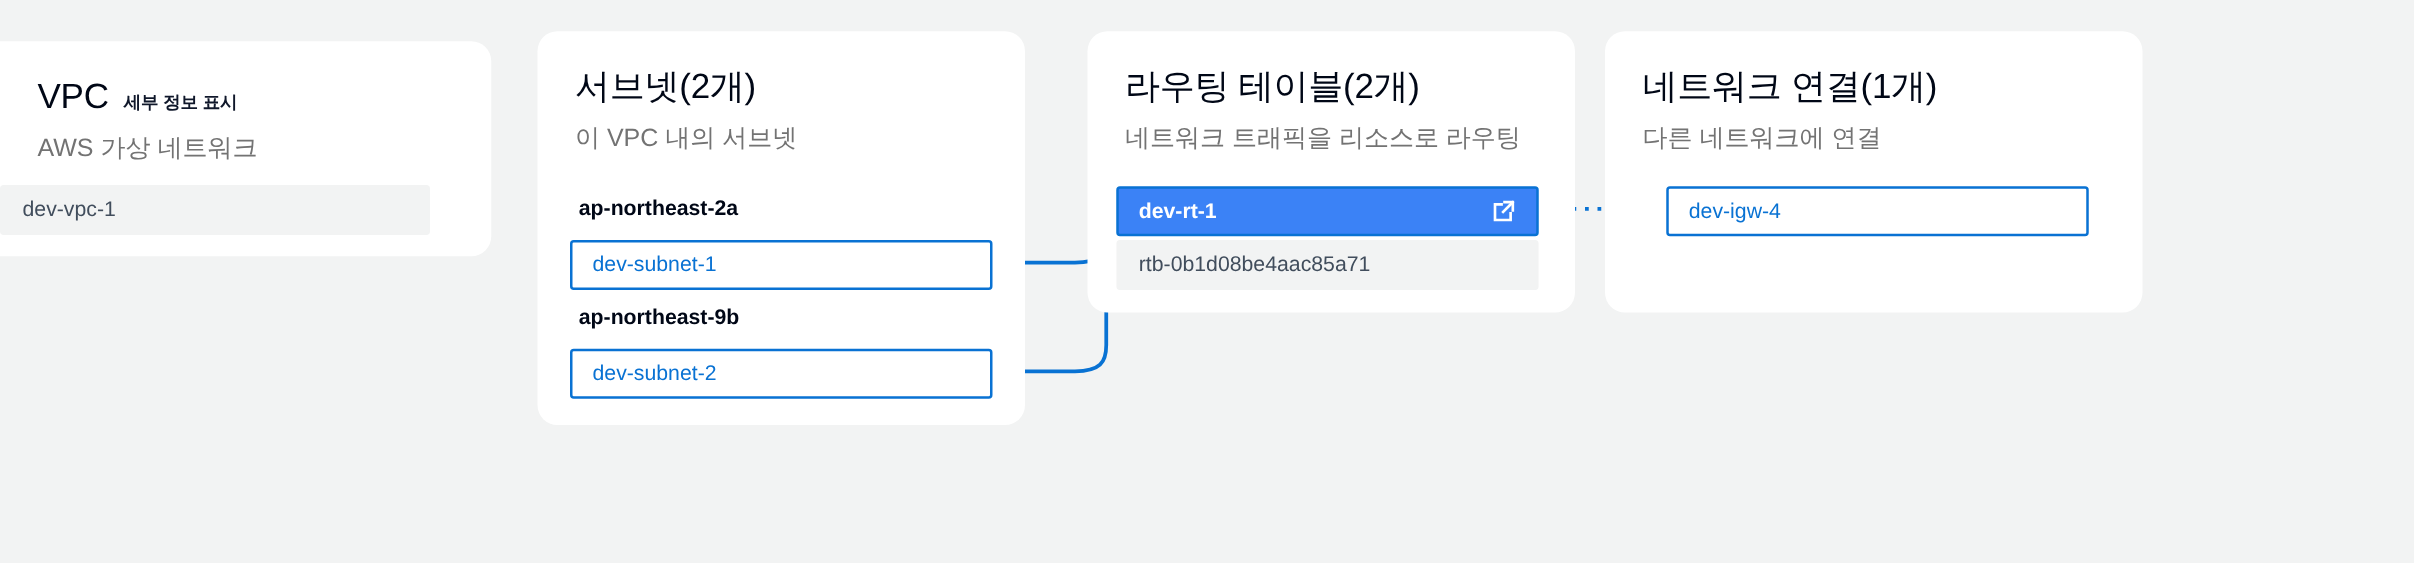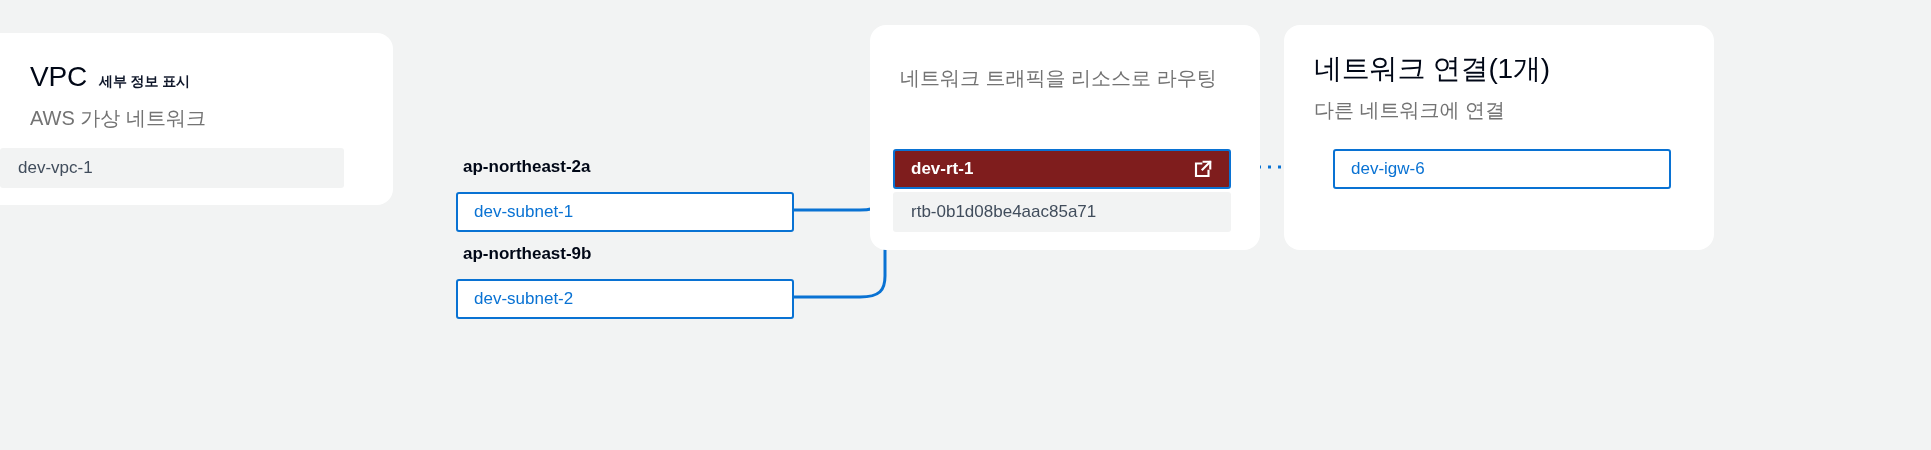--- a/index.html
+++ b/index.html
@@ -104,21 +104,21 @@
   }
 
   .chip-link {
     background: #ffffff;
     color: #0972d3;
     border: 2px solid #0972d3;
     cursor: pointer;
   }
 
   .chip-selected {
-    background: #7f1d1d;
+    background: #3b82f6;
     color: #ffffff;
     border: 2px solid #0972d3;
     font-weight: 700;
     justify-content: space-between;
     cursor: pointer;
   }
 
   .chip-selected .ext-icon {
     flex: 0 0 auto;
     width: 20px;
@@ -170,27 +170,38 @@
     <div class="card-inner">
       <div class="card-title-row">
         <span class="card-title">VPC</span>
         <span class="details-link">세부 정보 표시</span>
       </div>
       <div class="card-subtitle">AWS 가상 네트워크</div>
     </div>
   </div>
   <div class="chip chip-plain abs vpc-chip">dev-vpc-1</div>
 
+  <div class="card card-subnets">
+    <div class="card-inner">
+      <div class="card-title-row">
+        <span class="card-title">서브넷(2개)</span>
+      </div>
+      <div class="card-subtitle">이 VPC 내의 서브넷</div>
+    </div>
+  </div>
   <div class="az-label abs az-1">ap-northeast-2a</div>
   <div class="chip chip-link abs subnet-1">dev-subnet-1</div>
   <div class="az-label abs az-2">ap-northeast-9b</div>
   <div class="chip chip-link abs subnet-2">dev-subnet-2</div>
 
   <div class="card card-routes">
     <div class="card-inner">
+      <div class="card-title-row">
+        <span class="card-title">라우팅 테이블(2개)</span>
+      </div>
       <div class="card-subtitle">네트워크 트래픽을 리소스로 라우팅</div>
     </div>
   </div>
   <div class="chip chip-selected abs rt-chip">
     <span>dev-rt-1</span>
     <svg class="ext-icon" viewBox="0 0 16 16" fill="none" stroke="#ffffff" stroke-width="1.7" stroke-linecap="square">
       <path d="M8.5 2.2 H13.8 V7.5"></path>
       <path d="M13.6 2.4 L7.6 8.4"></path>
       <path d="M12.4 9.4 V13.6 H2.4 V3.6 H6.6"></path>
     </svg>
@@ -198,15 +209,15 @@
   <div class="chip chip-plain abs rtb-chip">rtb-0b1d08be4aac85a71</div>
 
   <div class="card card-network">
     <div class="card-inner">
       <div class="card-title-row">
         <span class="card-title">네트워크 연결(1개)</span>
       </div>
       <div class="card-subtitle">다른 네트워크에 연결</div>
     </div>
   </div>
-  <div class="chip chip-link abs igw-chip">dev-igw-6</div>
+  <div class="chip chip-link abs igw-chip">dev-igw-4</div>
 
 </div>
 
 </body></html>

